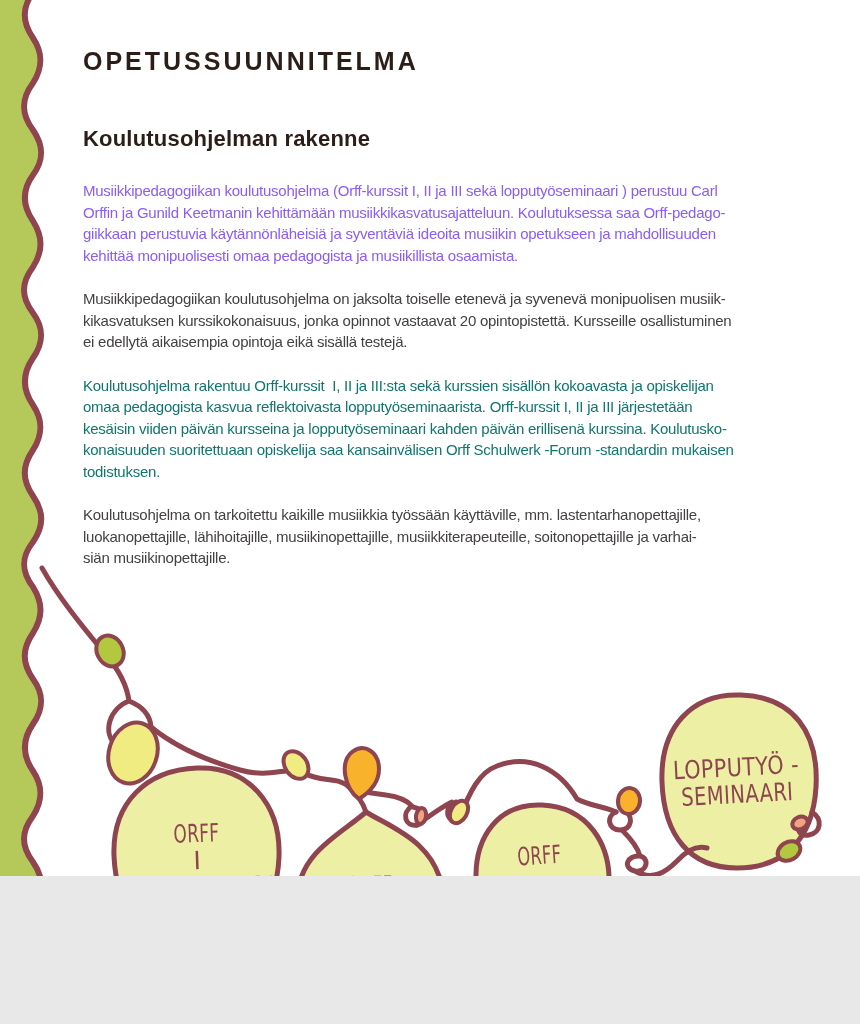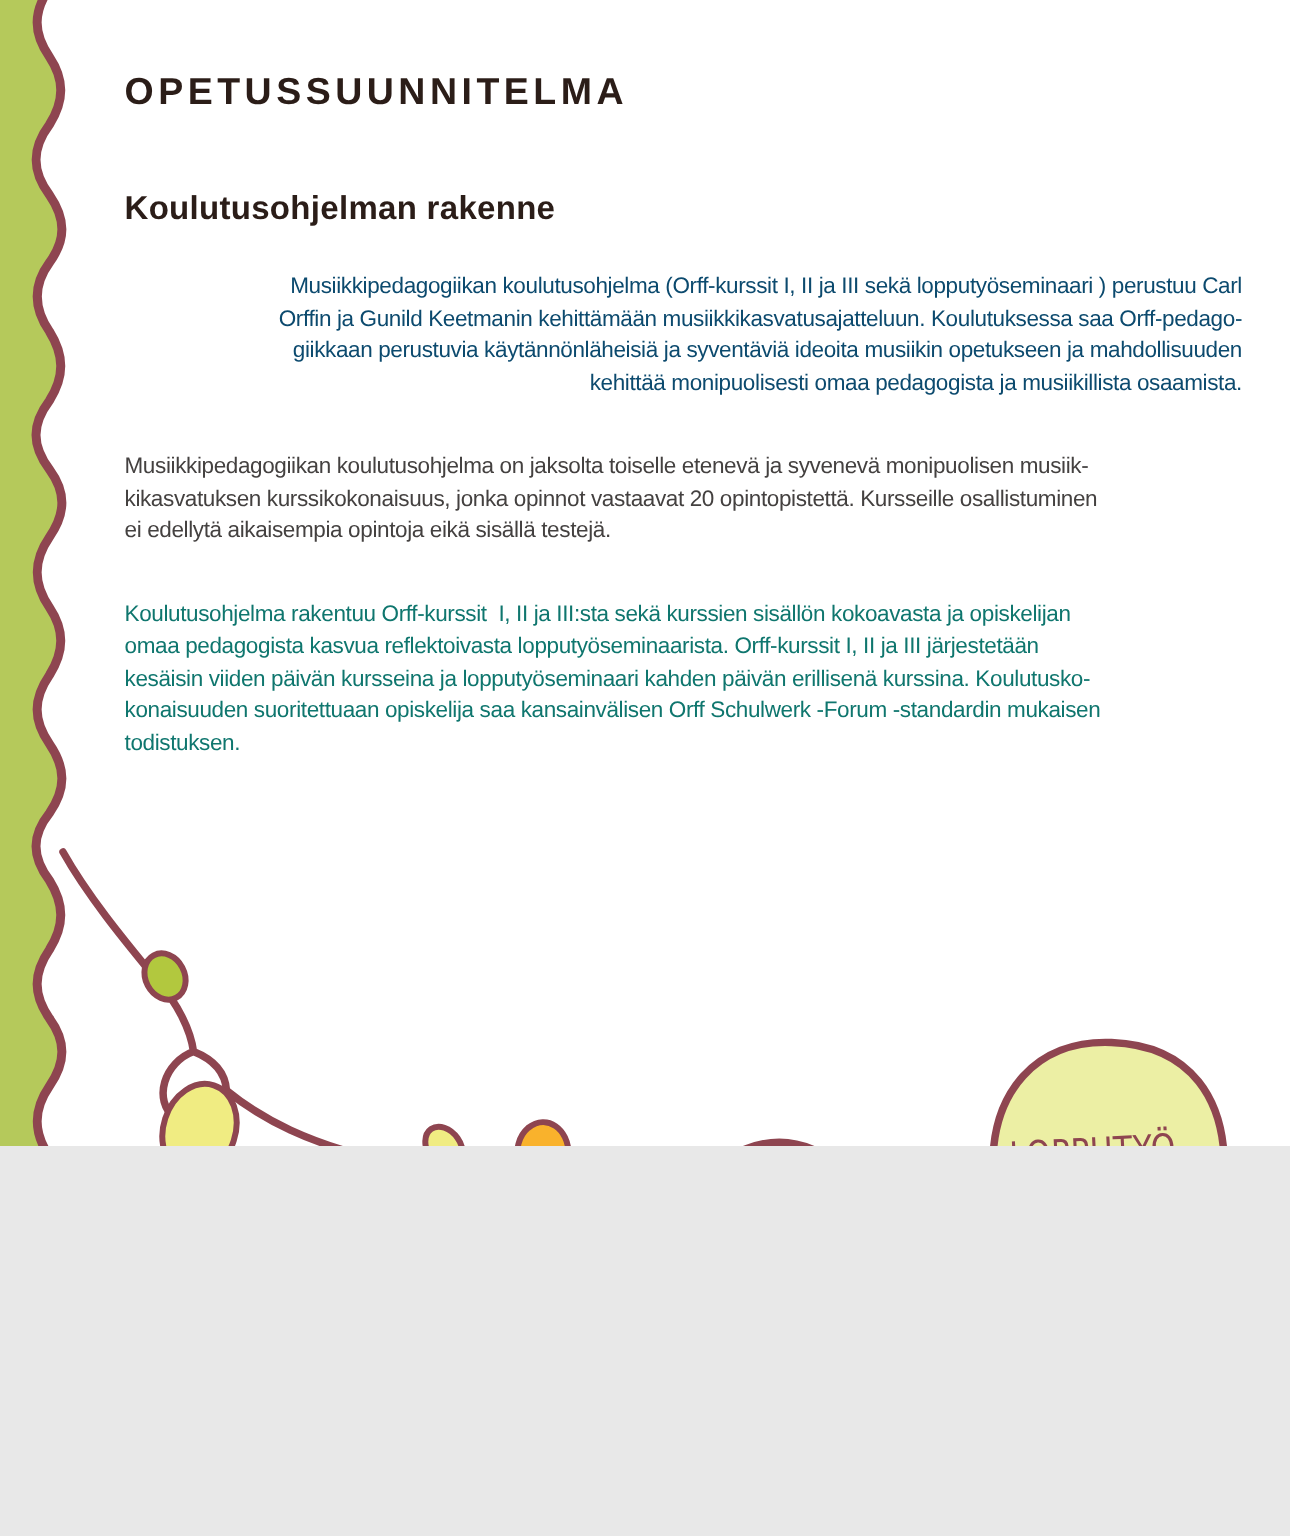--- a/index.html
+++ b/index.html
@@ -1,35 +1,35 @@
 <!DOCTYPE html>
 <html><head>
 <meta charset="utf-8">
 <style>
   html,body { margin:0; padding:0; background:#e8e8e8; }
   .page {
-    position:relative; width:860px; height:764px; margin:0 auto;
+    position:relative; width:860px; height:876px; margin:0 auto;
     background:#ffffff; overflow:hidden;
     font-family:"Liberation Sans", sans-serif;
   }
   .border-svg { position:absolute; left:0; top:0; width:60px; height:1024px; }
   .content { position:absolute; left:83px; top:0; width:745px; }
   .content h1 {
     margin:48px 0 0 0; font-size:25px; line-height:26px; font-weight:bold;
     letter-spacing:3px;
   }
   .content h2 {
     margin:50px 0 0 0; font-size:22px; line-height:30px; font-weight:bold;
     letter-spacing:0.2px;
   }
   .content p {
     margin:26px 0 0 0; font-size:15px; line-height:21.5px;
     letter-spacing:-0.25px; white-space:pre;
   }
-  .content p + p { margin-top:34px; }
+  .content p + p { margin-top:22px; }
   .page-number { position:absolute; left:78px; top:978px; font-size:15px; }
   .vine-svg { position:absolute; left:0; top:555px; width:860px; height:469px; }
   .node-label {
     font-family:"DejaVu Sans", sans-serif; font-size:25px; letter-spacing:0.5px;
   }
 </style>
 </head>
 <body>
 
 <div class="page">
@@ -39,32 +39,35 @@
       <path d="M33,-8 c-11,16 -11,30 0,46 c10,15 10,29 0,45 c-12,16 -12,31 0,47 c11,16 11,30 0,45 c-11,15 -11,30 0,46 c10,16 10,30 0,46 c-12,16 -12,30 0,46 c11,15 11,29 0,45 c-11,16 -11,31 0,47 c10,15 10,29 0,45 c-11,16 -11,30 0,46 c11,16 11,30 0,46 c-12,15 -12,29 0,45 c10,16 10,30 0,46 c-11,16 -11,30 0,46 c11,15 11,29 0,45 c-11,16 -11,31 0,47 c10,15 10,29 0,45 c-12,16 -12,30 0,46 c11,16 11,30 0,46 c-11,15 -11,29 0,45 c10,16 10,30 0,46 c-12,16 -12,30 0,46 L0,1045 L0,-8 Z"></path>
     </g>
     <g stroke="#8e4550">
       <path fill="none" stroke-width="6" d="M33,-8 c-11,16 -11,30 0,46 c10,15 10,29 0,45 c-12,16 -12,31 0,47 c11,16 11,30 0,45 c-11,15 -11,30 0,46 c10,16 10,30 0,46 c-12,16 -12,30 0,46 c11,15 11,29 0,45 c-11,16 -11,31 0,47 c10,15 10,29 0,45 c-11,16 -11,30 0,46 c11,16 11,30 0,46 c-12,15 -12,29 0,45 c10,16 10,30 0,46 c-11,16 -11,30 0,46 c11,15 11,29 0,45 c-11,16 -11,31 0,47 c10,15 10,29 0,45 c-12,16 -12,30 0,46 c11,16 11,30 0,46 c-11,15 -11,29 0,45 c10,16 10,30 0,46 c-12,16 -12,30 0,46"></path>
     </g>
   </svg>
 
   <main class="content">
     <h1 style="color: rgb(43, 29, 24);">OPETUSSUUNNITELMA</h1>
     <h2 style="color: rgb(43, 29, 24);">Koulutusohjelman rakenne</h2>
-    <p style="color: #0c4a6e; text-align: right;">Musiikkipedagogiikan koulutusohjelma (Orff-kurssit I, II ja III sekä lopputyöseminaari ) perustuu Carl
+    <p style="color: #8b5cf6;">Musiikkipedagogiikan koulutusohjelma (Orff-kurssit I, II ja III sekä lopputyöseminaari ) perustuu Carl
 Orffin ja Gunild Keetmanin kehittämään musiikkikasvatusajatteluun. Koulutuksessa saa Orff-pedago-
 giikkaan perustuvia käytännönläheisiä ja syventäviä ideoita musiikin opetukseen ja mahdollisuuden
 kehittää monipuolisesti omaa pedagogista ja musiikillista osaamista.</p>
     <p style="color: rgb(68, 65, 64);">Musiikkipedagogiikan koulutusohjelma on jaksolta toiselle etenevä ja syvenevä monipuolisen musiik-
 kikasvatuksen kurssikokonaisuus, jonka opinnot vastaavat 20 opintopistettä. Kursseille osallistuminen
 ei edellytä aikaisempia opintoja eikä sisällä testejä.</p>
     <p style="color: #0f766e;">Koulutusohjelma rakentuu Orff-kurssit  I, II ja III:sta sekä kurssien sisällön kokoavasta ja opiskelijan
 omaa pedagogista kasvua reflektoivasta lopputyöseminaarista. Orff-kurssit I, II ja III järjestetään
 kesäisin viiden päivän kursseina ja lopputyöseminaari kahden päivän erillisenä kurssina. Koulutusko-
 konaisuuden suoritettuaan opiskelija saa kansainvälisen Orff Schulwerk -Forum -standardin mukaisen
 todistuksen.</p>
+    <p style="color: rgb(68, 65, 64);">Koulutusohjelma on tarkoitettu kaikille musiikkia työssään käyttäville, mm. lastentarhanopettajille,
+luokanopettajille, lähihoitajille, musiikinopettajille, musiikkiterapeuteille, soitonopettajille ja varhai-
+siän musiikinopettajille.</p>
   </main>
 
   <div class="page-number" style="color: rgb(68, 65, 64);">4</div>
 
   <svg class="vine-svg" viewBox="0 555 860 469">
     <g stroke-width="5" stroke-linecap="round" stroke-linejoin="round" stroke="#8e4550">
 
       <g fill="#ecefa4">
         <path d="M197,768 C248,766 281,804 279,857 C277,908 248,941 196,942 C146,943 116,910 114,856 C112,803 146,770 197,768 Z"></path>
         <path d="M366,812 C392,828 436,842 443,892 C449,938 424,976 371,977 C319,978 295,942 298,893 C301,852 342,833 366,812 Z"></path>

